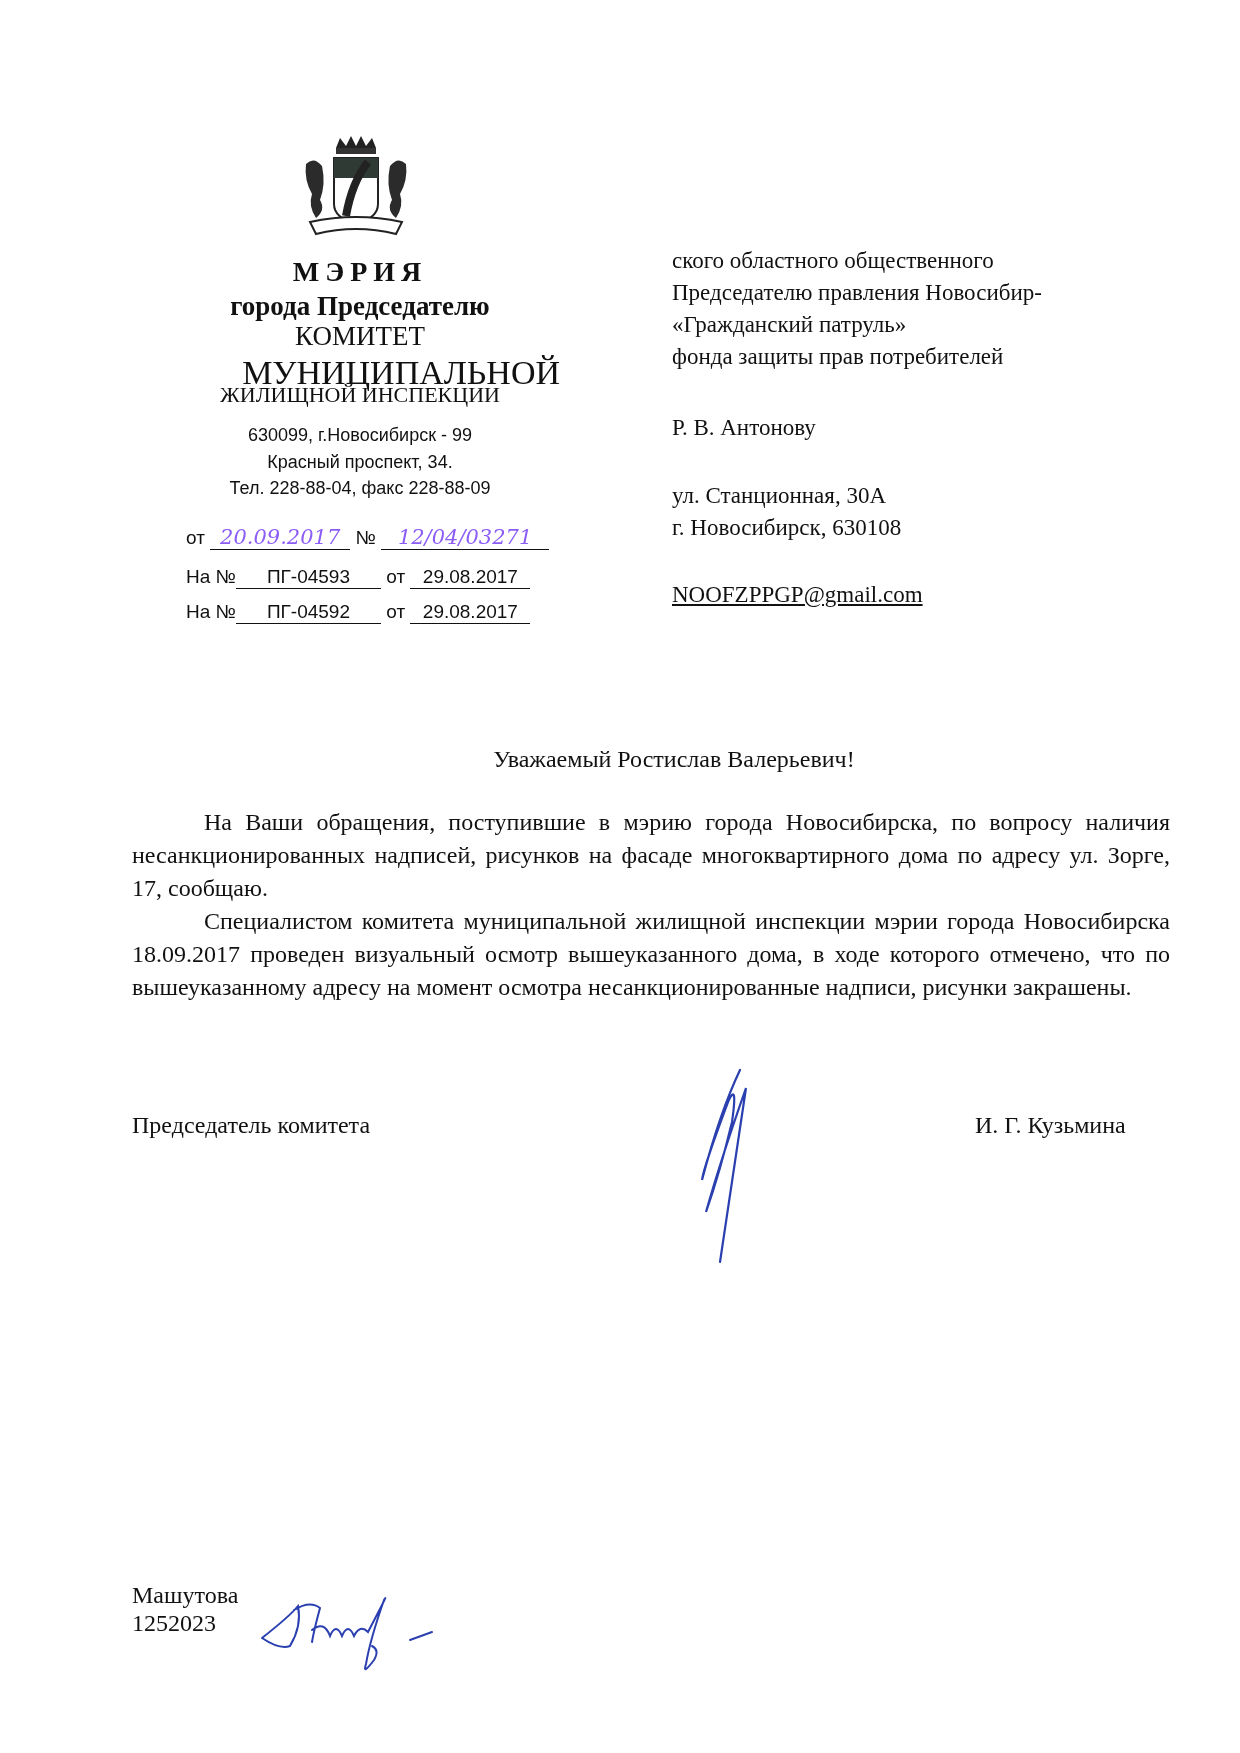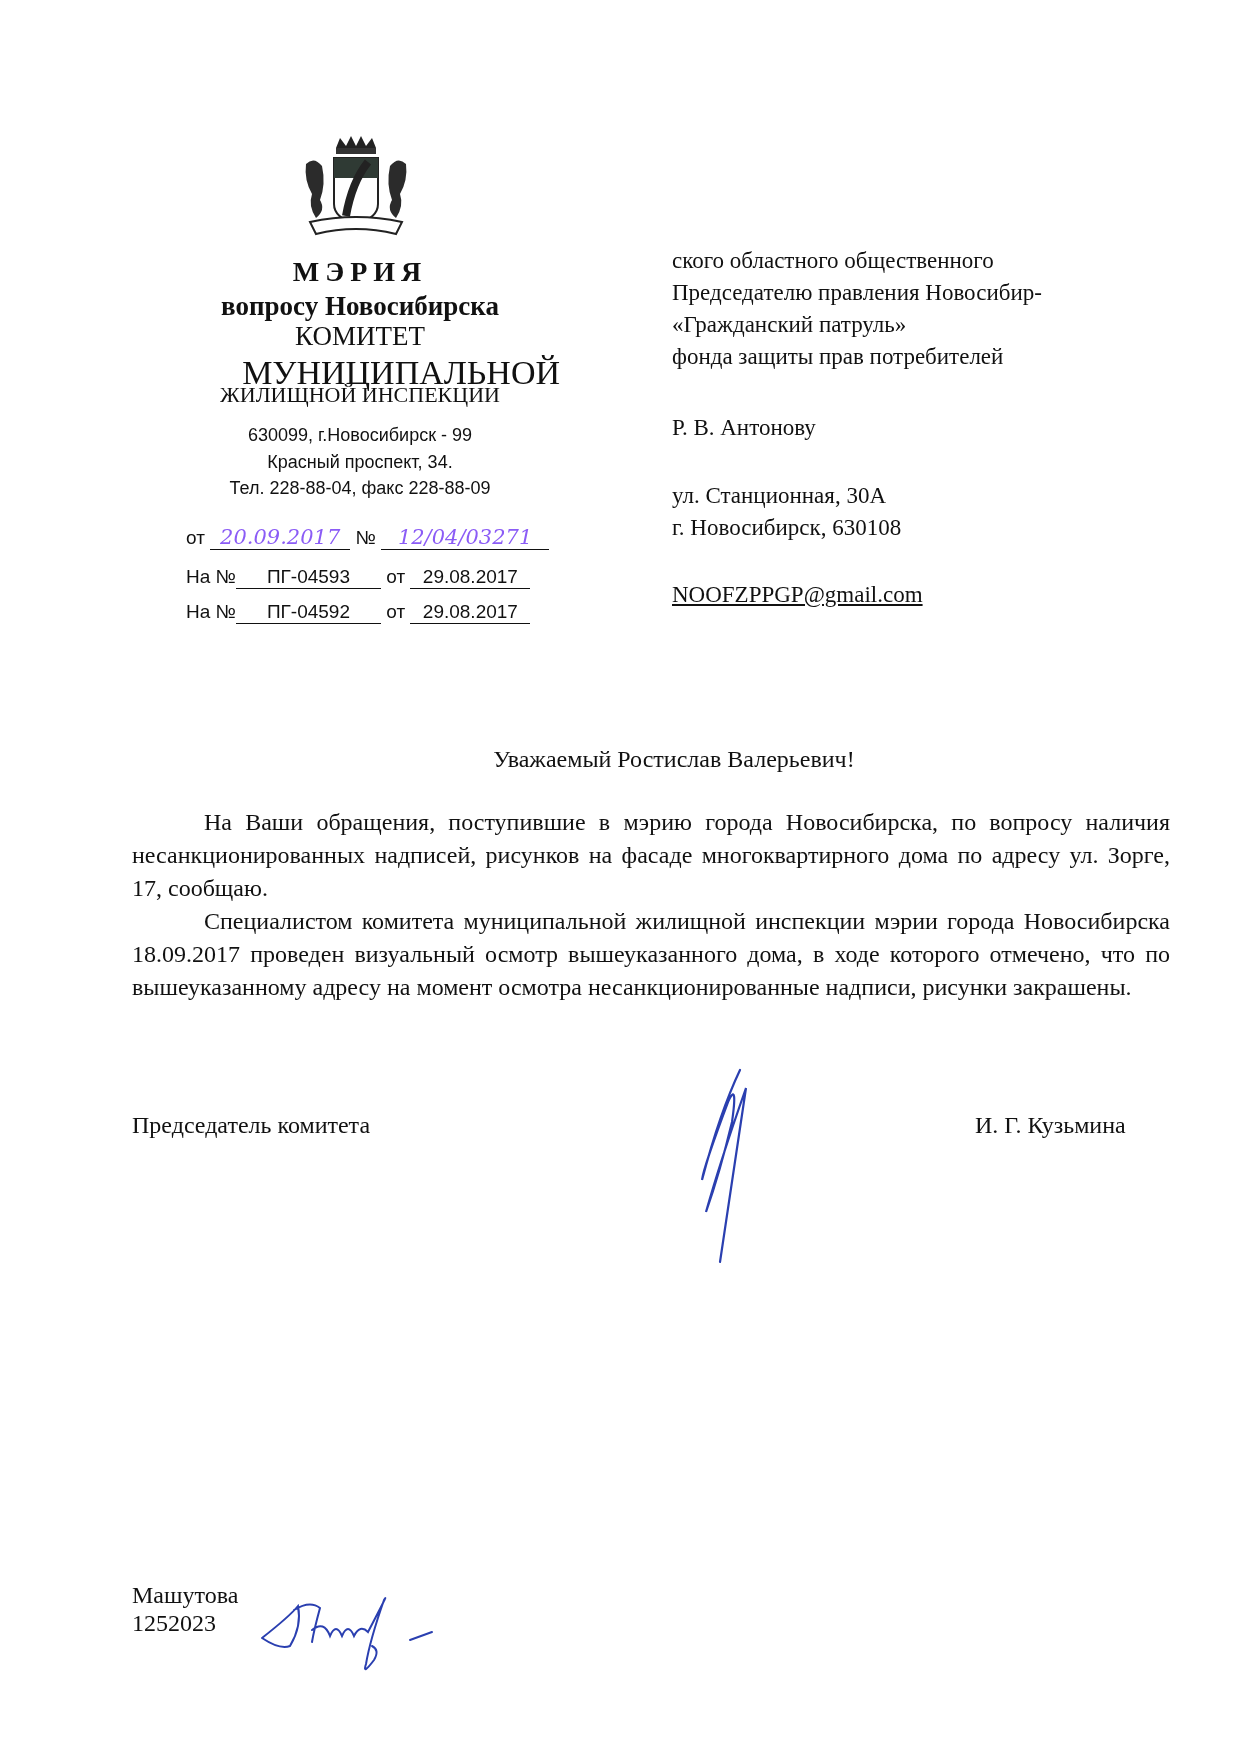--- a/index.html
+++ b/index.html
@@ -64,21 +64,21 @@
     <path d="M72 28 Q56 48 50 82" stroke="#222" stroke-width="8" fill="none"></path>
 
     <path d="M10 30 Q18 22 26 32 Q30 50 24 66 Q30 76 20 84 Q12 72 16 60 Q8 46 10 30 Z" fill="#2b2b2b"></path>
     <path d="M110 30 Q102 22 94 32 Q90 50 96 66 Q90 76 100 84 Q108 72 104 60 Q112 46 110 30 Z" fill="#2b2b2b"></path>
 
     <path d="M14 88 Q60 78 106 88 L100 100 Q60 90 20 100 Z" fill="#fff" stroke="#222" stroke-width="2"></path>
   </svg>
 </div>
 
 <div id="lh-title" class="abs lh serif">МЭРИЯ</div>
-<div id="lh-city" class="abs lh serif">вопросу Новосибирска</div>
+<div id="lh-city" class="abs lh serif">города Председателю</div>
 <div id="lh-l1" class="abs lh serif">КОМИТЕТ</div>
 <div id="lh-l2" class="abs lh serif">МУНИЦИПАЛЬНОЙ</div>
 <div id="lh-l3" class="abs lh serif">ЖИЛИЩНОЙ ИНСПЕКЦИИ</div>
 <div id="lh-a1" class="abs lh sans">630099, г.Новосибирск - 99</div>
 <div id="lh-a2" class="abs lh sans">Красный проспект, 34.</div>
 <div id="lh-a3" class="abs lh sans">Тел. 228-88-04, факс 228-88-09</div>
 
 <div id="ref0" class="abs refrow sans">
   <span>от</span>
   <span class="ul hand" style="width:140px;">20.09.2017</span>

